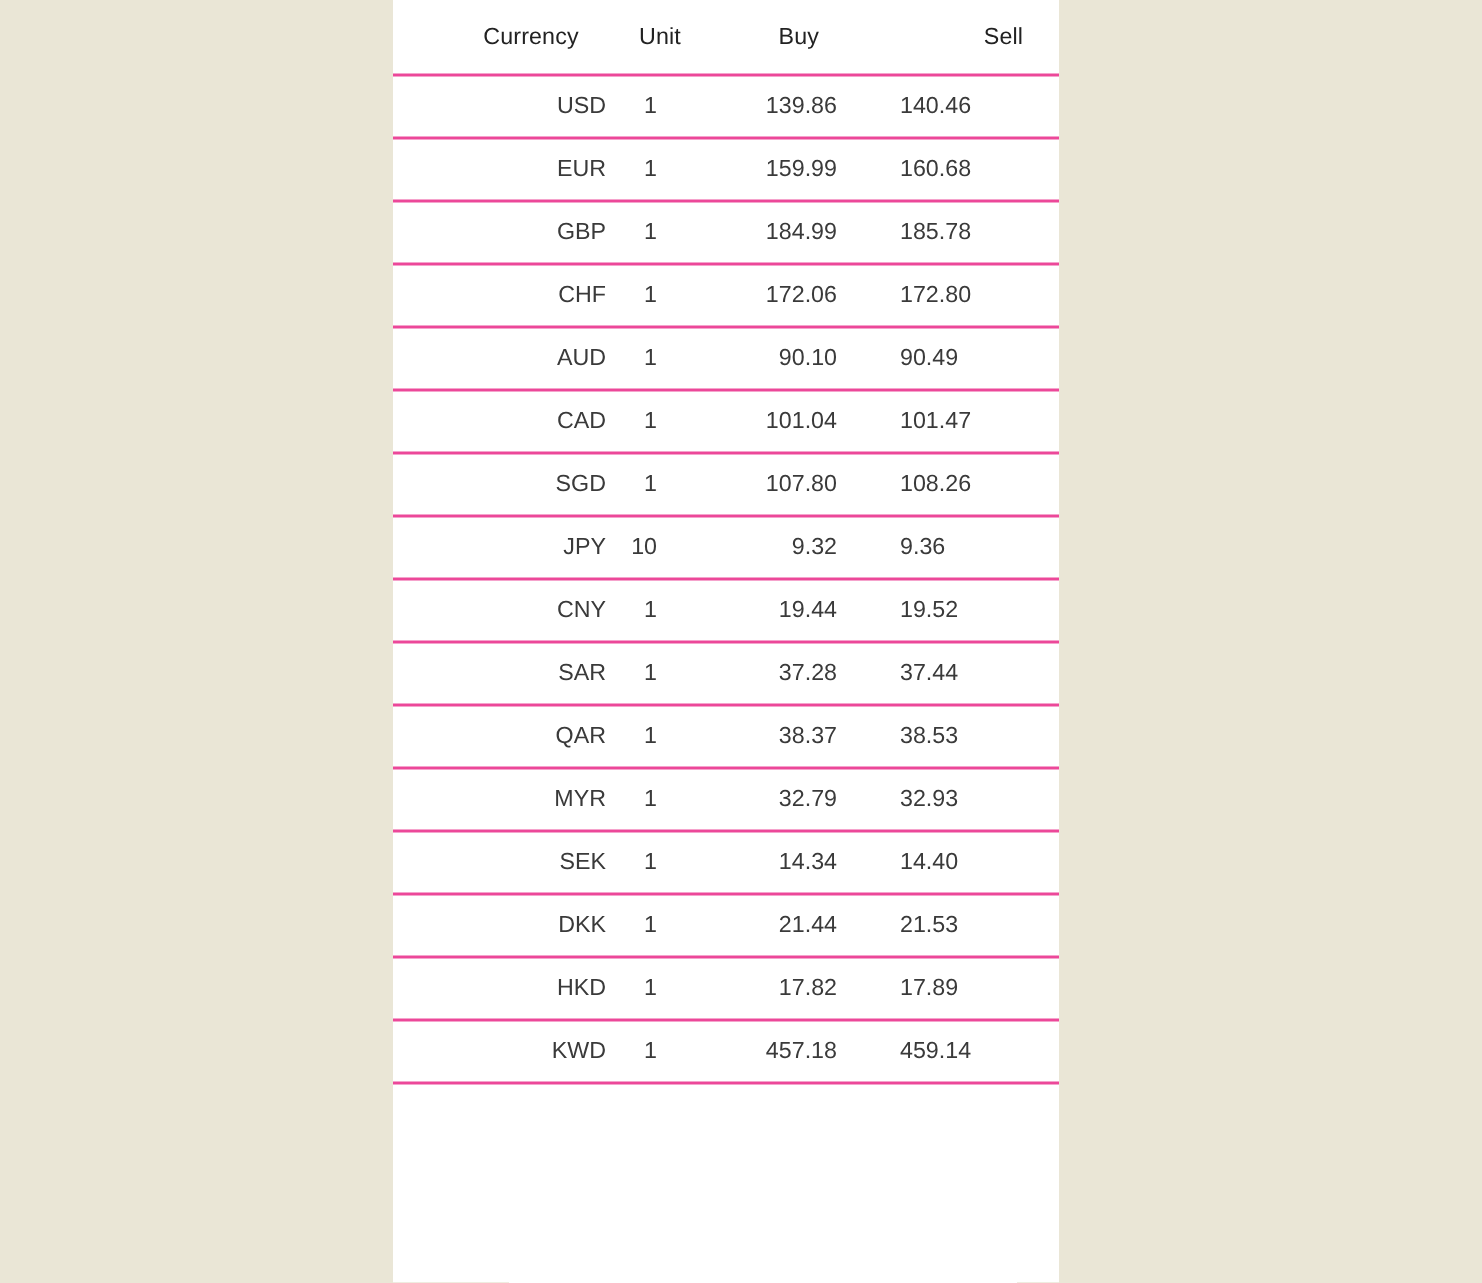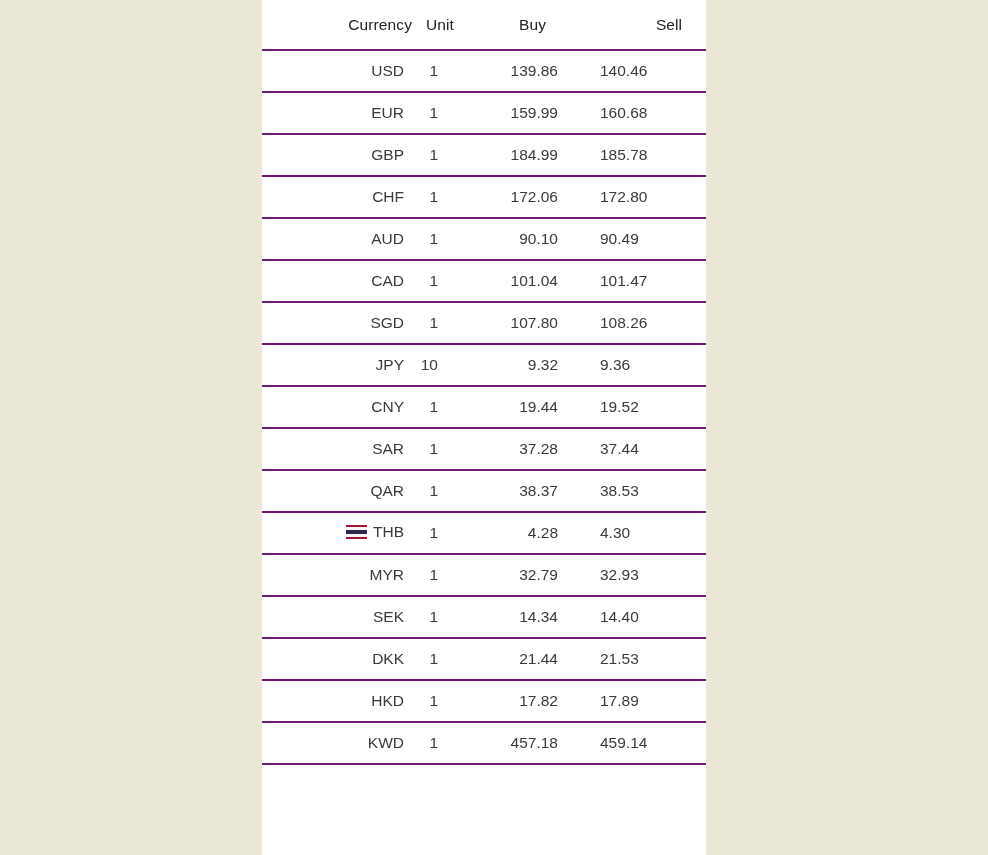--- a/index.html
+++ b/index.html
@@ -46,27 +46,27 @@
   thead th {
     height: 49px;
     padding: 0;
     font-weight: normal;
     font-size: 15.5px;
     color: #222222;
     background: #ffffff;
     vertical-align: middle;
     letter-spacing: 0.1px;
   }
-  thead th.h-currency { text-align: right;  padding-left: 34px; margin-left: 20px; }
+  thead th.h-currency { text-align: center;  padding-left: 34px; margin-left: 20px; }
   thead th.h-unit     { text-align: left;  padding-left: 14px; }
   thead th.h-buy      { text-align: left;  padding-left: 25px; }
   thead th.h-sell     { text-align: center;  padding-left: 32px; }
 
   tbody tr {
-    border-top: 2px solid #701a75;
+    border-top: 2px solid #ec4899;
   }
 
   tbody td {
     height: 40px;
     padding: 0;
     font-size: 15.5px;
     color: #3a3a3a;
     vertical-align: middle;
     background: #ffffff;
     white-space: nowrap;
@@ -217,33 +217,20 @@
           <tr>
             <td class="c-currency"><span class="cur-wrap">
                 <span>QAR</span>
               </span></td>
             <td class="c-unit">1</td>
             <td class="c-buy">38.37</td>
             <td class="c-sell">38.53</td>
           </tr>
           <tr>
             <td class="c-currency"><span class="cur-wrap">
-                <span class="flag-th">
-                  <span class="s-w1"></span>
-                  <span class="s-b"></span>
-                  <span class="s-w2"></span>
-                </span>
-                <span>THB</span>
-              </span></td>
-            <td class="c-unit">1</td>
-            <td class="c-buy">4.28</td>
-            <td class="c-sell">4.30</td>
-          </tr>
-          <tr>
-            <td class="c-currency"><span class="cur-wrap">
                 <span>MYR</span>
               </span></td>
             <td class="c-unit">1</td>
             <td class="c-buy">32.79</td>
             <td class="c-sell">32.93</td>
           </tr>
           <tr>
             <td class="c-currency"><span class="cur-wrap">
                 <span>SEK</span>
               </span></td>

